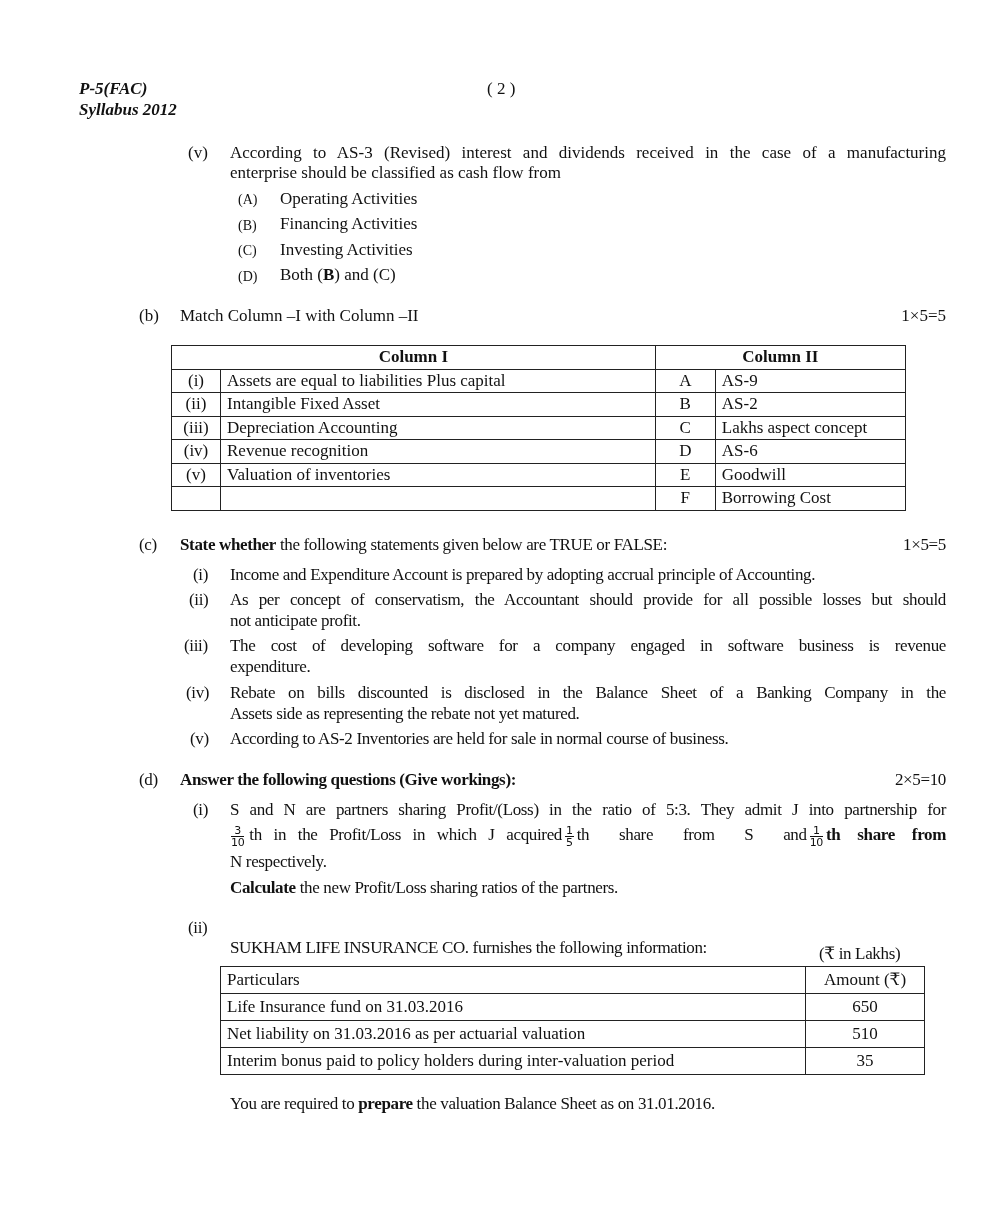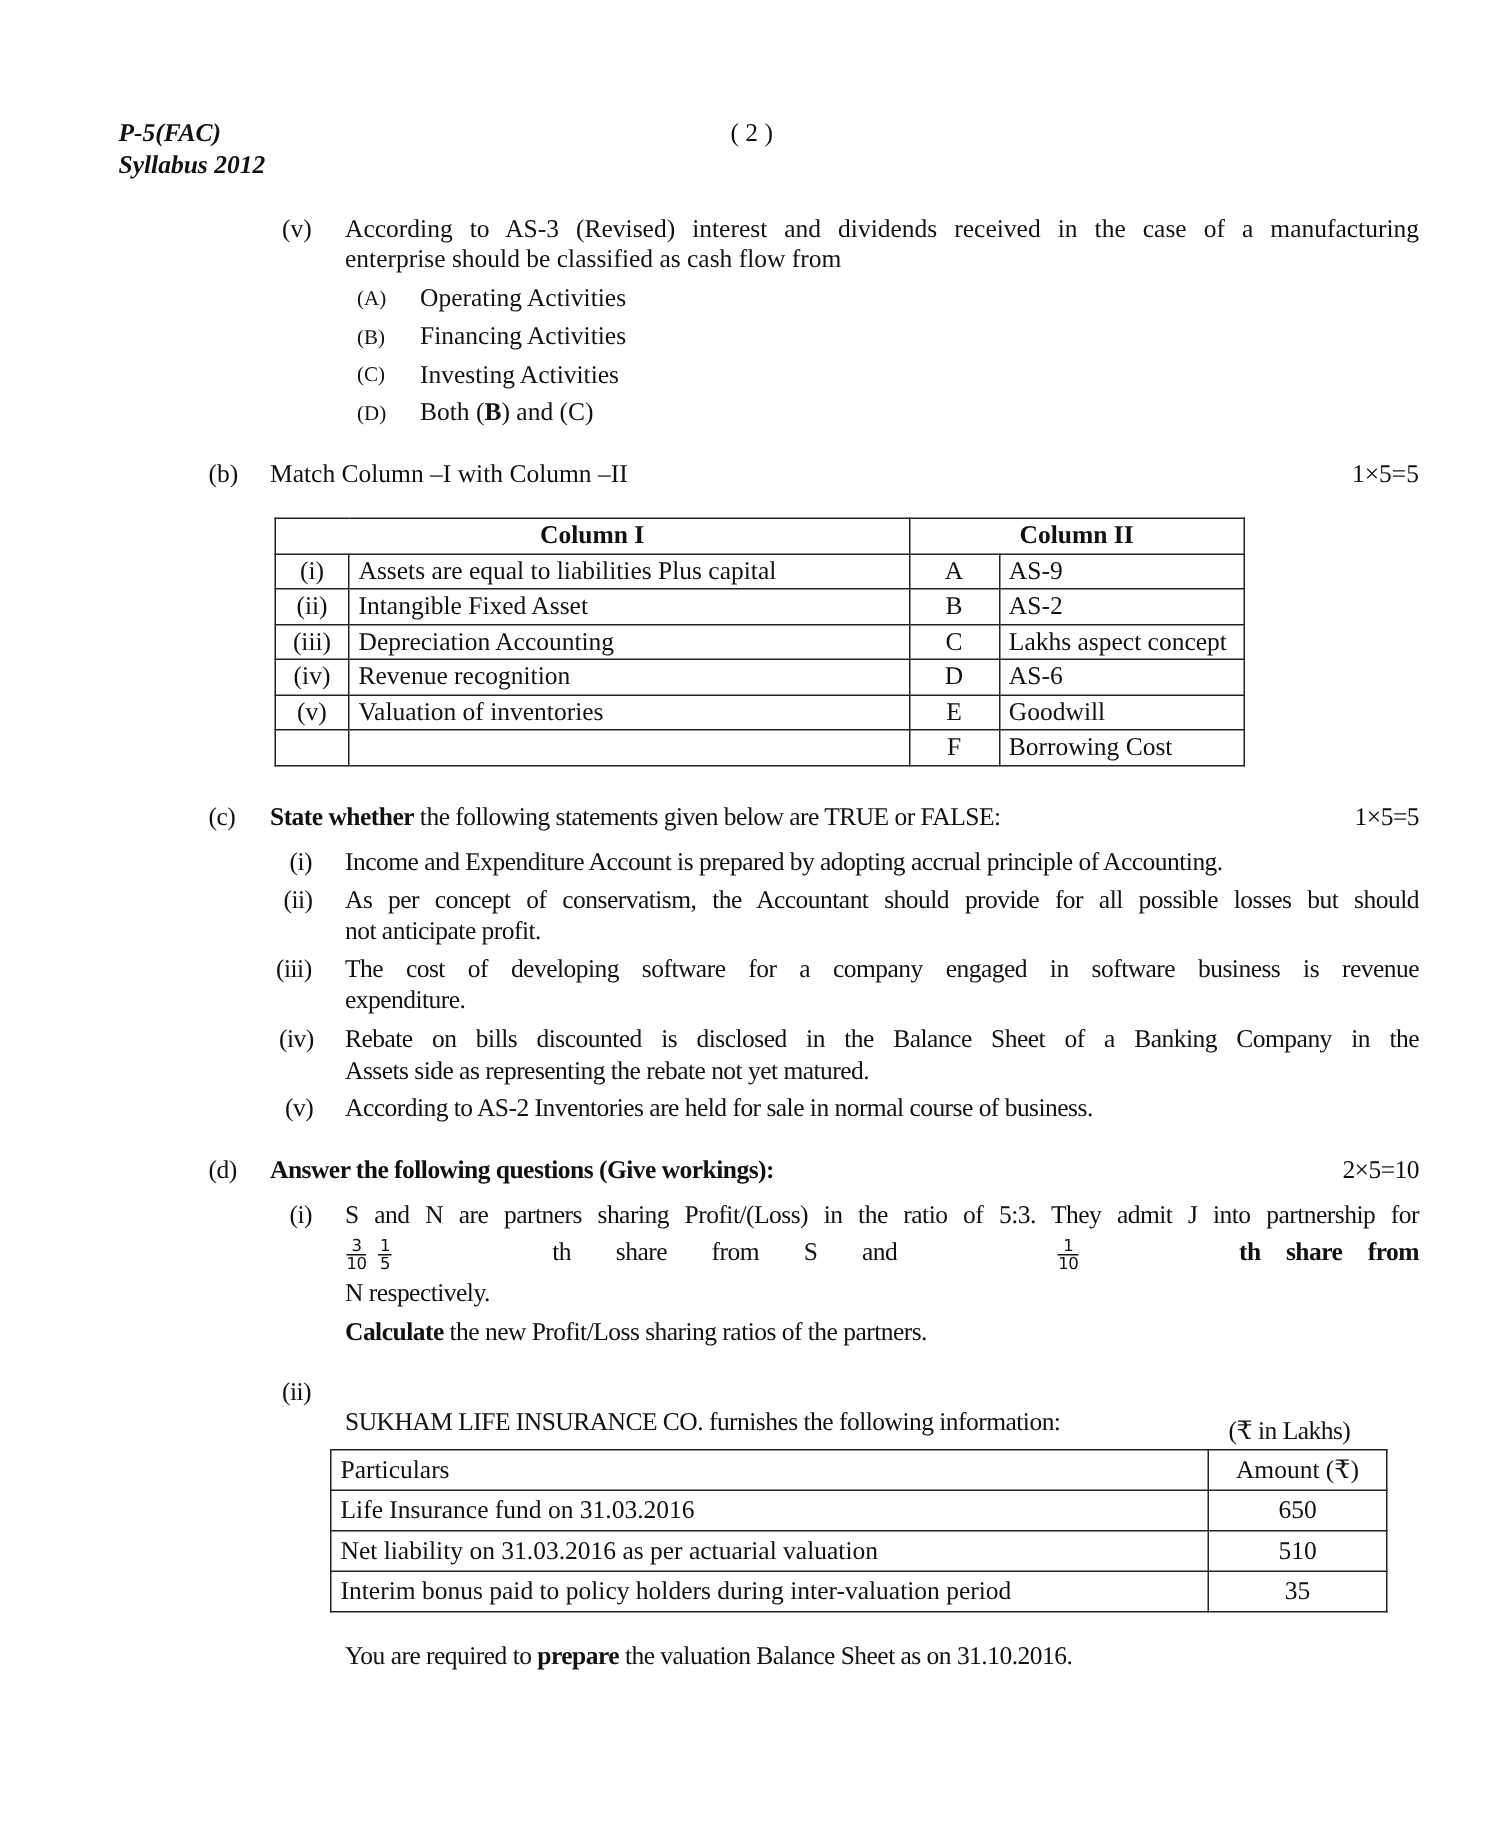--- a/index.html
+++ b/index.html
@@ -44,21 +44,21 @@
   <div class="line" style="left:280px; top:240px;">Investing Activities</div>
   <div class="lbl sc" style="left:238px; top:267px;">(D)</div>
   <div class="line" style="left:280px; top:265px;"><span>Both (</span><b>B</b><span>) and (C)</span></div>
 </div>
 
 <div>
   <div class="lbl" style="left:139px; top:306px;">(b)</div>
   <div class="line" style="left:180px; top:306px;">Match Column –I with Column –II</div>
   <div class="marks" style="top:306px;">1×5=5</div>
 
-  <table style="left:183px; top:345px; width:647px;">
+  <table style="left:171px; top:345px; width:735px;">
     <tbody>
         <tr>
       <th colspan="2" class="c" style="font-weight:bold; width:398px;">Column I</th>
       <th colspan="2" class="c" style="font-weight:bold;">Column II</th>
     </tr>
     <tr>
       <td class="c" style="width:36px;">(i)</td>
       <td>Assets are equal to liabilities Plus capital</td>
       <td class="c" style="width:47px;">A</td>
       <td>AS-9</td>
@@ -128,20 +128,21 @@
 
   <div class="condensed">
     <div class="lbl" style="left:193px; top:800px;">(i)</div>
     <div class="line just" style="left:230px; top:800px; width:716px;">S and N are partners sharing Profit/(Loss) in the ratio of 5:3. They admit J into partnership for</div>
     <div class="line" style="left:228px; top:820px; width:718px; display:flex; justify-content:space-between; align-items:center; height:32px;">
       <span class="frac">
           <span class="n">3</span>
           <span class="d">10</span>
         </span>
       <span style="flex:1; display:flex; justify-content:space-between; margin-left:2px;">
+        <span style="flex:1; text-align:justify; text-align-last:justify;">th in the Profit/Loss in which J acquired</span>
         <span class="frac">
             <span class="n">1</span>
             <span class="d">5</span>
           </span>
         <span style="width:230px; text-align:justify; text-align-last:justify;">th share from S and</span>
         <span class="frac">
             <span class="n">1</span>
             <span class="d">10</span>
           </span>
         <span style="width:120px; text-align:justify; text-align-last:justify;font-weight:bold;">th share from</span>
@@ -171,14 +172,14 @@
       <td style="height:26px;">Net liability on 31.03.2016 as per actuarial valuation</td>
       <td class="c">510</td>
     </tr>
     <tr>
       <td style="height:26px;">Interim bonus paid to policy holders during inter-valuation period</td>
       <td class="c">35</td>
     </tr>
   </tbody>
     </table>
 
-  <div class="line condensed" style="left:230px; top:1094px;"><span>You are required to </span><b>prepare</b><span> the valuation Balance Sheet as on 31.10.2016.</span></div>
+  <div class="line condensed" style="left:230px; top:1094px;"><span>You are required to </span><b>prepare</b><span> the valuation Balance Sheet as on 31.01.2016.</span></div>
 </div>
 
 </body></html>

